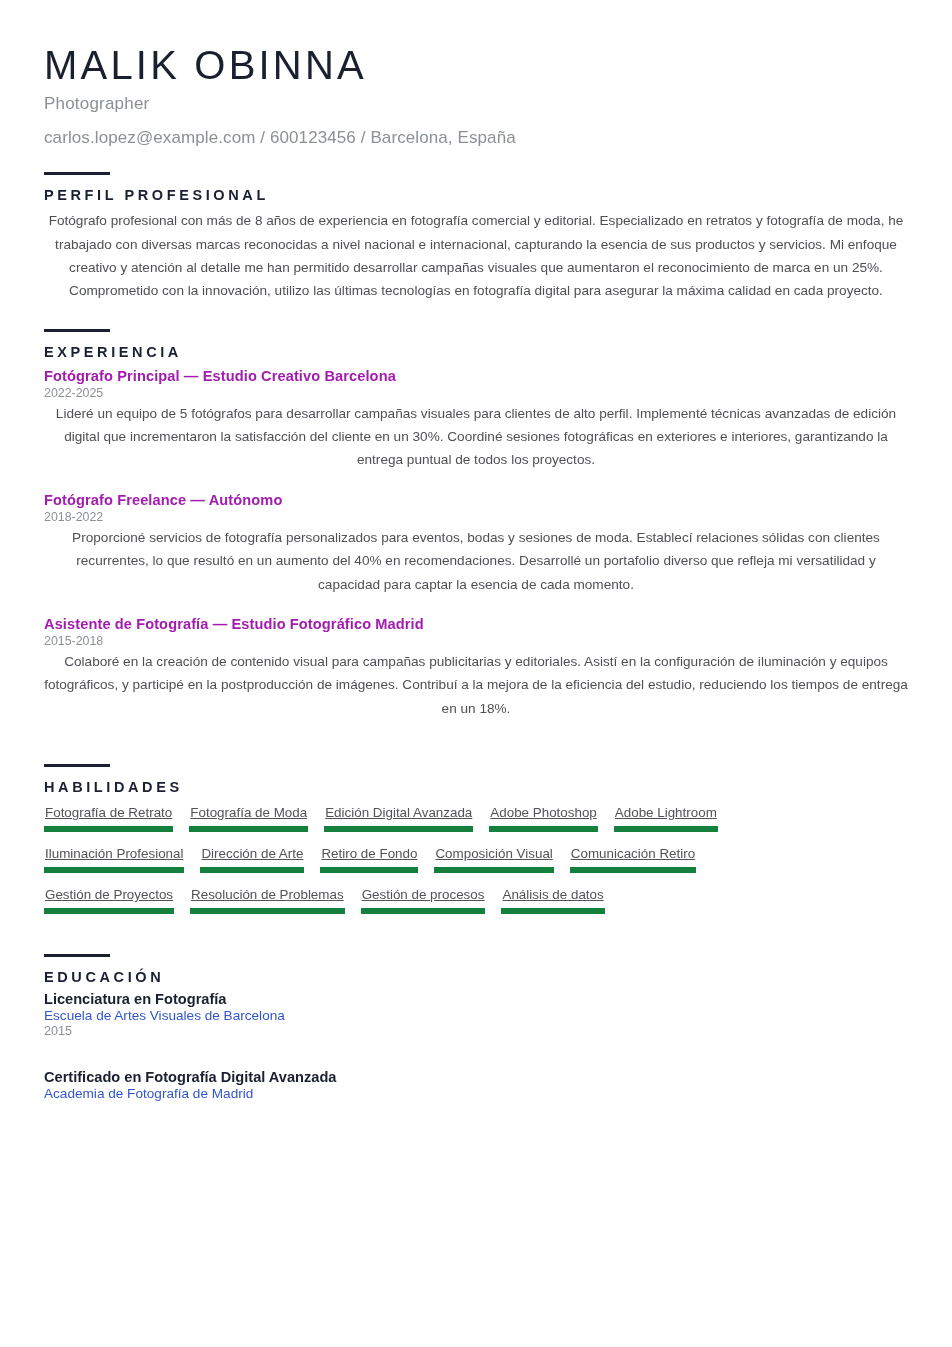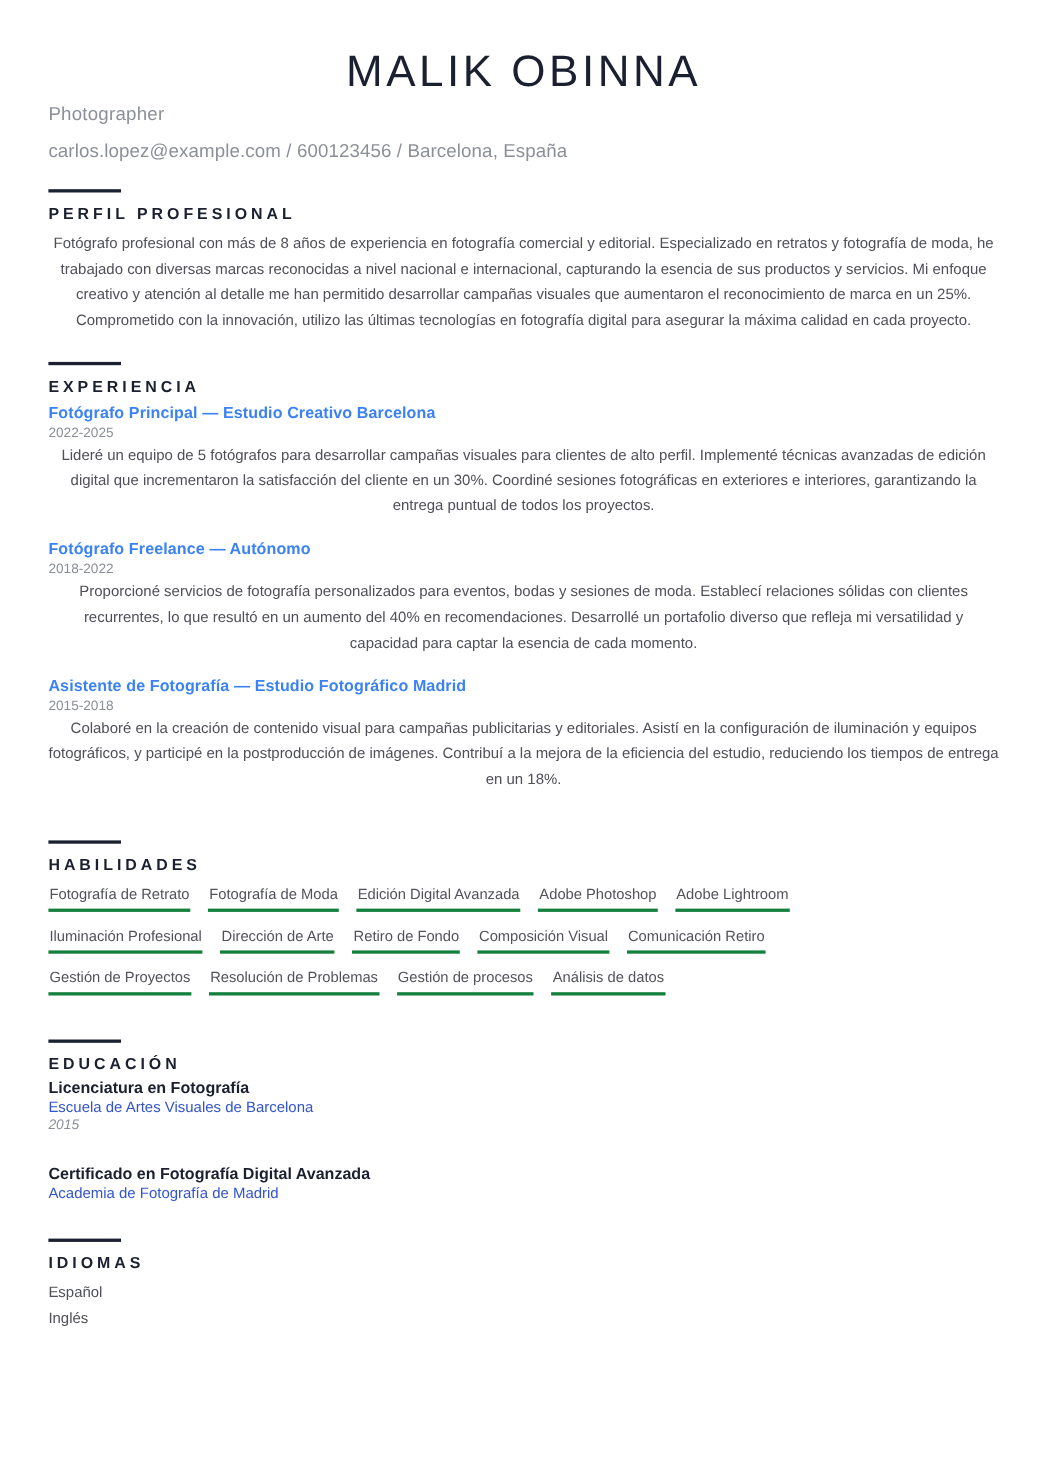--- a/index.html
+++ b/index.html
@@ -23,21 +23,20 @@
   }
 
   
   .name {
     font-size: 40px;
     font-weight: 400;
     letter-spacing: 3.2px;
     color: #1b2030;
     line-height: 1.08;
     margin: 0 0 7px 0;
-    text-align: center;
   }
   .job-title {
     font-size: 17px;
     font-weight: 400;
     color: #8b8f98;
     letter-spacing: 0.2px;
     margin: 0 0 14px 0;
   }
   .contact-line {
     font-size: 17px;
@@ -69,66 +68,66 @@
     margin: 0;
     text-align: center;
   }
 
   
   .exp-item { margin-bottom: 20px; }
   .exp-item:last-child { margin-bottom: 0; }
   .exp-role {
     font-size: 14.6px;
     font-weight: 700;
-    color: #3b82f6;
+    color: #a21caf;
     letter-spacing: 0.1px;
     margin: 0 0 2px 0;
   }
   .exp-dates {
     font-size: 12.4px;
     color: #8b8f98;
     margin: 0 0 2px 0;
   }
 
   
   .skills-wrap {
     display: flex;
     flex-wrap: wrap;
     margin-top: 4px;
     max-width: 720px;
   }
   .skill-tag {
     font-size: 13.4px;
     color: #52535a;
-    border-bottom: 3px solid #15803d;
+    border-bottom: 6px solid #15803d;
     padding: 3px 1px 4px 1px;
     margin: 0 16px 10px 0;
     line-height: 1.35;
     white-space: nowrap;
+    text-decoration: underline;
   }
 
   
   .edu-item { margin-bottom: 18px; }
   .edu-item:last-child { margin-bottom: 0; margin-top: 31px; }
   .edu-degree {
     font-size: 14.6px;
     font-weight: 700;
     color: #1b2030;
     margin: 0 0 1px 0;
   }
   .edu-school {
     font-size: 13.6px;
     color: #3355cc;
     margin: 0 0 1px 0;
   }
   .edu-year {
     font-size: 12.6px;
     color: #8b8f98;
     margin: 0;
-    font-style: italic;
   }
 
   
   .lang-item {
     font-size: 13.6px;
     color: #4f5057;
     line-height: 1.72;
     margin: 0;
   }
 
@@ -208,20 +207,14 @@
       <div class="edu-school">Escuela de Artes Visuales de Barcelona</div>
       <div class="edu-year">2015</div>
     </div>
 
     <div class="edu-item">
       <div class="edu-degree">Certificado en Fotografía Digital Avanzada</div>
       <div class="edu-school">Academia de Fotografía de Madrid</div>
     </div>
   </section>
 
-  <section class="section sec-languages">
-    <div class="section-rule"></div>
-    <h2 class="section-title">IDIOMAS</h2>
-    <div class="lang-item">Español</div>
-    <div class="lang-item">Inglés</div>
-  </section>
 
 </div>
 
 </body></html>

